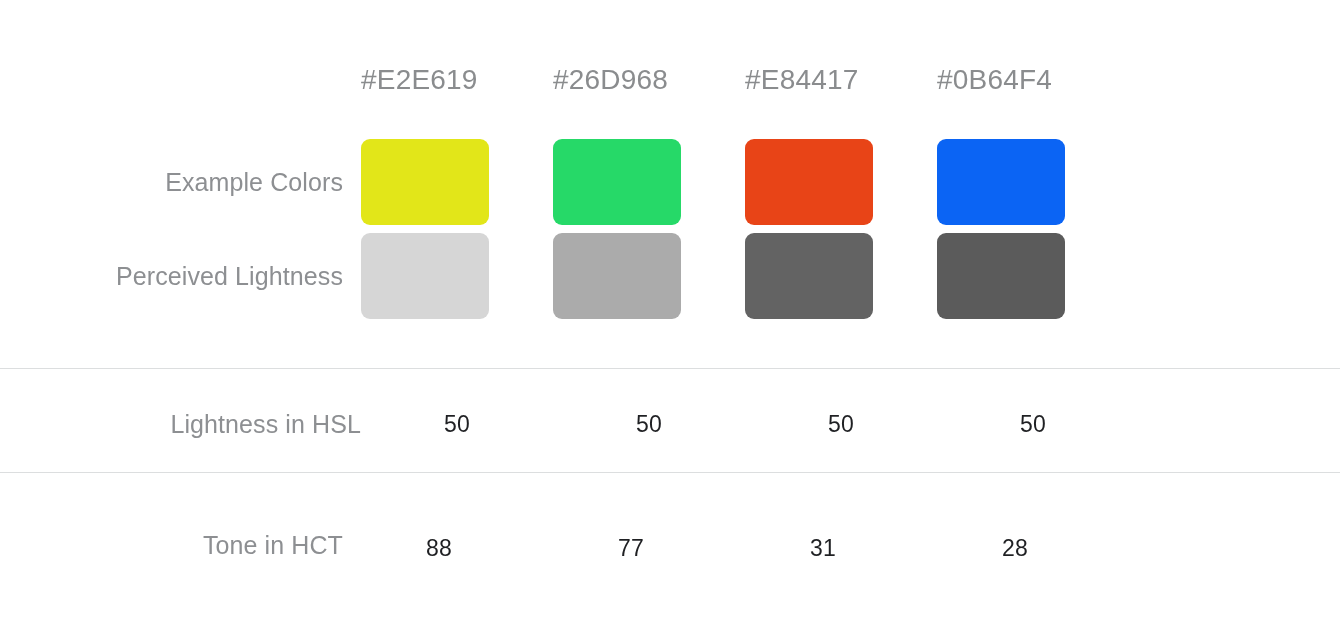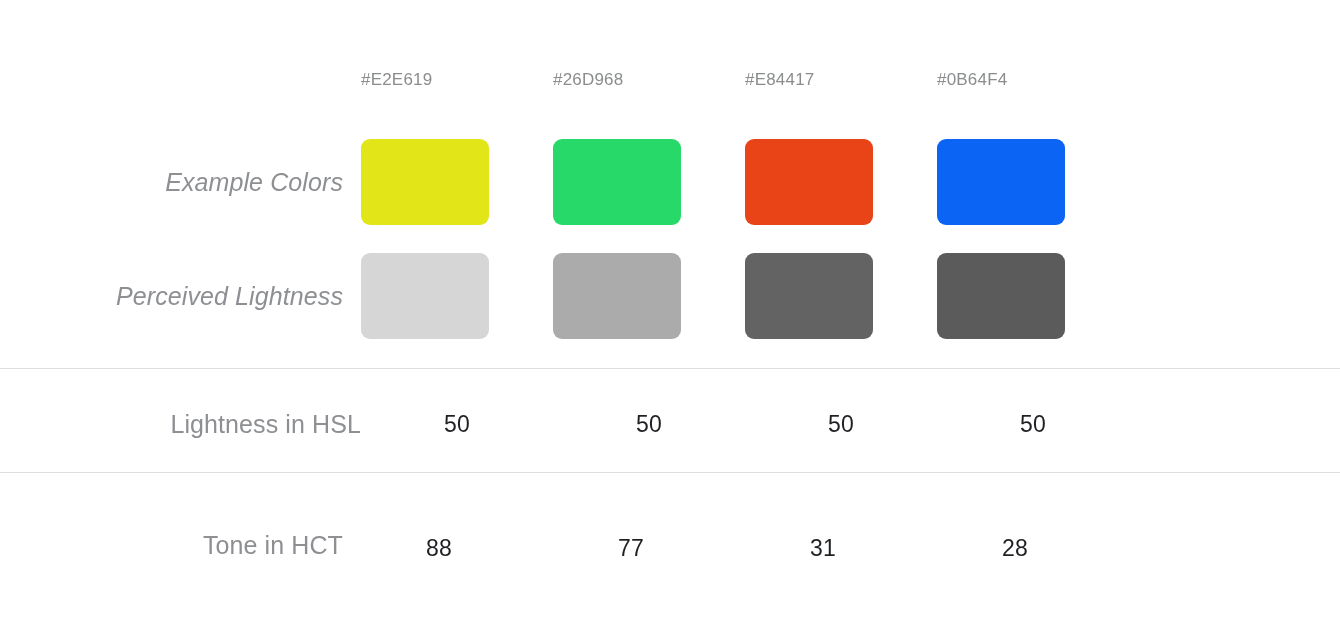--- a/index.html
+++ b/index.html
@@ -53,32 +53,32 @@
     display: flex;
     align-items: center;
     justify-content: flex-start;
     padding-left: 79px;
   }
 
   
   .header-row { top: 60px; height: 40px; }
   .header-cell {
     color: #8a8c8e;
-    font-size: 17px;
+    font-size: 28px;
     font-weight: 400;
     letter-spacing: 0.2px;
     white-space: nowrap;
     padding-left: 0;
   }
   .header-row .cell { padding-left: 18px; }
 
   
-  .swatch-row { height: 86px; font-style: italic; }
+  .swatch-row { height: 86px; }
   .swatch-row.example { top: 139px; }
-  .swatch-row.perceived { top: 253px; }
+  .swatch-row.perceived { top: 233px; }
 
   .swatch-row .cell { padding-left: 18px; }
   .swatch {
     width: 128px;
     height: 86px;
     border-radius: 9px;
   }
 
   
   .num-row { height: 44px; }

